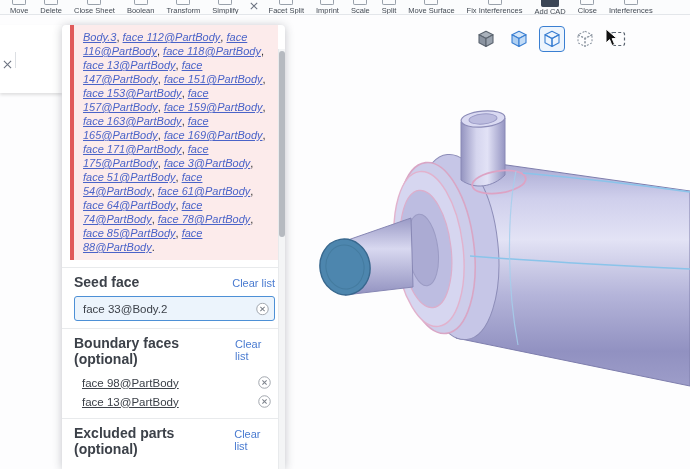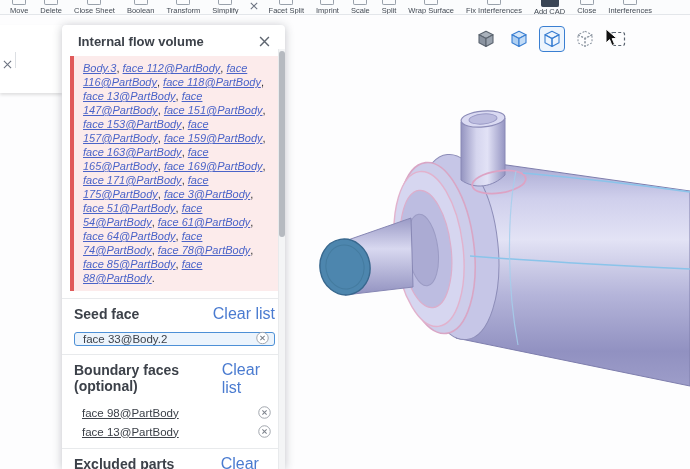--- a/index.html
+++ b/index.html
@@ -44,24 +44,24 @@
   .dlg-title{font-size:13px;font-weight:700;color:#3c4149;}
   .dlg-close{cursor:pointer;display:flex;align-items:center;padding:2px;}
   .sel-box{
     margin:0 7px 0 8px;background:#fcebeb;border-left:4px solid #e05a5a;
     padding:5px 7px 6px 9px;font-size:11px;line-height:14px;color:#333;
   }
   .face-link{color:#4a63c8;text-decoration:underline;text-underline-offset:1px;cursor:pointer;font-style:italic;}
   .sec{border-top:1px solid #e8eaec;margin-top:7px;padding:6px 10px 0 12px;}
   .sec-head{display:flex;justify-content:space-between;align-items:baseline;margin-bottom:6px;}
   .sec-label{font-size:14px;font-weight:700;color:#3c4149;}
-  .clear-link{font-size:16px;color:#4a7bd0;cursor:pointer;}
+  .clear-link{font-size:11px;color:#4a7bd0;cursor:pointer;}
   .input-wrap{position:relative;}
   input.field{
-    width:100%;box-sizing:border-box;height:14px;border:1px solid #c9cfd6;border-radius:3px;
+    width:100%;box-sizing:border-box;height:25px;border:1px solid #c9cfd6;border-radius:3px;
     font-family:"Liberation Sans",sans-serif;font-size:11.5px;color:#3c4149;
     padding:0 24px 0 8px;background:#fff;outline:none;
   }
   input.field.focused{background:#ecf4fc;border-color:#4d90d6;}
   input.field::placeholder{color:#9aa1aa;font-style:italic;}
   .input-x{position:absolute;right:6px;top:50%;transform:translateY(-50%);cursor:pointer;display:flex;}
   .bf-list{margin-top:2px;}
   .bf-row{display:flex;justify-content:space-between;align-items:center;height:19px;
     padding:0 4px 0 8px;font-size:11.5px;color:#3c4149;text-decoration:underline;}
   .remove-btn{cursor:pointer;display:flex;align-items:center;}
@@ -114,21 +114,21 @@
       <div class="tb-item">
         <div class="tb-ico"></div>
         <span class="tb-label">Scale</span>
       </div>
       <div class="tb-item">
         <div class="tb-ico"></div>
         <span class="tb-label">Split</span>
       </div>
       <div class="tb-item">
         <div class="tb-ico"></div>
-        <span class="tb-label">Wrap Surface</span>
+        <span class="tb-label">Move Surface</span>
       </div>
       <div class="tb-item">
         <div class="tb-ico"></div>
         <span class="tb-label">Fix Interferences</span>
       </div>
       <div class="tb-item">
         <div class="tb-ico dark"></div>
         <span class="tb-label">Add CAD</span>
       </div>
       <div class="tb-item">
@@ -239,28 +239,20 @@
 <div class="bg-panel">
   <span class="px">
     <svg width="9" height="9" viewBox="0 0 10 10">
         <path d="M1 1l8 8M9 1L1 9" stroke="#6b7280" stroke-width="1.2"></path>
       </svg>
   </span>
   <span class="pdiv"></span>
 </div>
 
 <div class="dialog">
-  <div class="dlg-title-row">
-    <span class="dlg-title">Internal flow volume</span>
-    <span class="dlg-close">
-      <svg width="11" height="11" viewBox="0 0 10 10">
-          <path d="M1 1l8 8M9 1L1 9" stroke="#5f6670" stroke-width="1.3"></path>
-        </svg>
-    </span>
-  </div>
 
   <div class="sel-box">
     <span><a class="face-link">Body.3</a>, <a class="face-link">face 112@PartBody</a>, <a class="face-link">face 116@PartBody</a>, <a class="face-link">face 118@PartBody</a>, <a class="face-link">face 13@PartBody</a>, <a class="face-link">face 147@PartBody</a>, <a class="face-link">face 151@PartBody</a>, <a class="face-link">face 153@PartBody</a>, <a class="face-link">face 157@PartBody</a>, <a class="face-link">face 159@PartBody</a>, <a class="face-link">face 163@PartBody</a>, <a class="face-link">face 165@PartBody</a>, <a class="face-link">face 169@PartBody</a>, <a class="face-link">face 171@PartBody</a>, <a class="face-link">face 175@PartBody</a>, <a class="face-link">face 3@PartBody</a>, <a class="face-link">face 51@PartBody</a>, <a class="face-link">face 54@PartBody</a>, <a class="face-link">face 61@PartBody</a>, <a class="face-link">face 64@PartBody</a>, <a class="face-link">face 74@PartBody</a>, <a class="face-link">face 78@PartBody</a>, <a class="face-link">face 85@PartBody</a>, <a class="face-link">face 88@PartBody</a>.</span>
   </div>
 
   <div class="sec">
     <div class="sec-head">
       <span class="sec-label">Seed face</span>
       <span class="clear-link">Clear list</span>
     </div>

